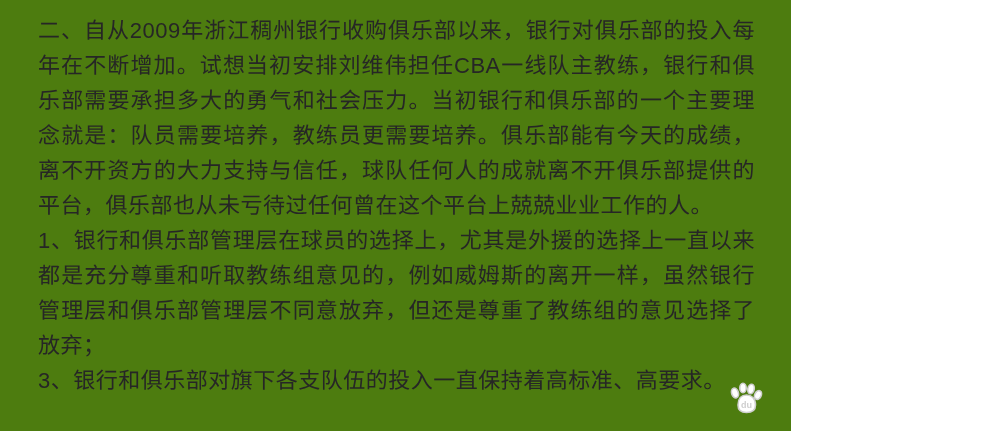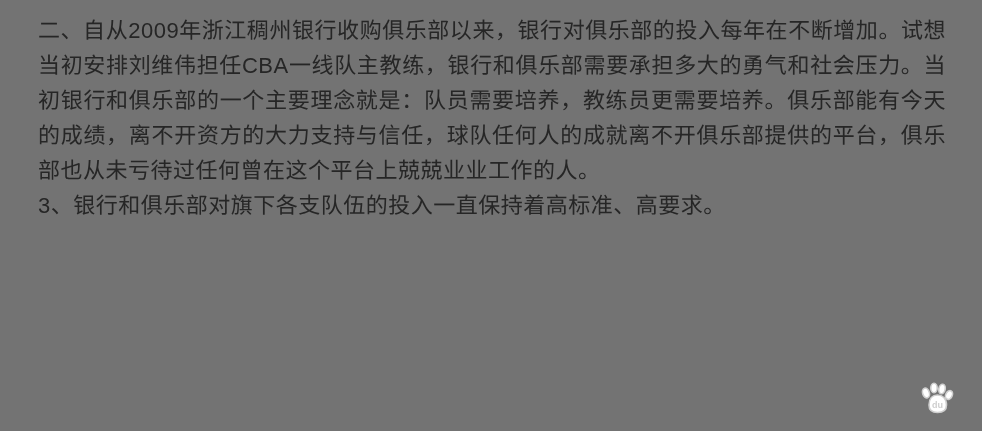--- a/index.html
+++ b/index.html
@@ -3,23 +3,23 @@
 <meta charset="utf-8">
 <style>
   html, body {
     margin: 0;
     padding: 0;
     background: #ffffff;
     font-family: "Liberation Sans", "DejaVu Sans", sans-serif;
   }
   .page {
     position: relative;
-    width: 982px;
+    width: 791px;
     height: 431px;
-    background: #737373;
+    background: #4d7c0f;
     overflow: hidden;
     box-sizing: border-box;
   }
   .article {
     position: absolute;
     top: 13px;
     left: 38px;
     right: 36px;
   }
   .article p {
@@ -57,20 +57,21 @@
   }
   .wm-icon { display: block; }
 </style>
 </head>
 <body>
 
 <div class="page">
 
   <div class="article">
     <p>二、自从2009年浙江稠州银行收购俱乐部以来，银行对俱乐部的投入每年在不断增加。试想当初安排刘维伟担任CBA一线队主教练，银行和俱乐部需要承担多大的勇气和社会压力。当初银行和俱乐部的一个主要理念就是：队员需要培养，教练员更需要培养。俱乐部能有今天的成绩，离不开资方的大力支持与信任，球队任何人的成就离不开俱乐部提供的平台，俱乐部也从未亏待过任何曾在这个平台上兢兢业业工作的人。</p>
+    <p>1、银行和俱乐部管理层在球员的选择上，尤其是外援的选择上一直以来都是充分尊重和听取教练组意见的，例如威姆斯的离开一样，虽然银行管理层和俱乐部管理层不同意放弃，但还是尊重了教练组的意见选择了放弃；</p>
     <p>3、银行和俱乐部对旗下各支队伍的投入一直保持着高标准、高要求。</p>
   </div>
 
   <div class="watermark">
     <svg class="wm-icon" width="38" height="38" viewBox="0 0 38 38" aria-hidden="true">
       <g fill="#ffffff" stroke="#cfcfcf" stroke-width="1.6">
         <ellipse cx="8" cy="14" rx="3.4" ry="5" transform="rotate(-18 8 14)"></ellipse>
         <ellipse cx="16" cy="9" rx="3.2" ry="4.8"></ellipse>
         <ellipse cx="24" cy="10" rx="3.2" ry="4.8" transform="rotate(12 24 10)"></ellipse>
         <ellipse cx="31" cy="16" rx="3.2" ry="4.6" transform="rotate(28 31 16)"></ellipse>

